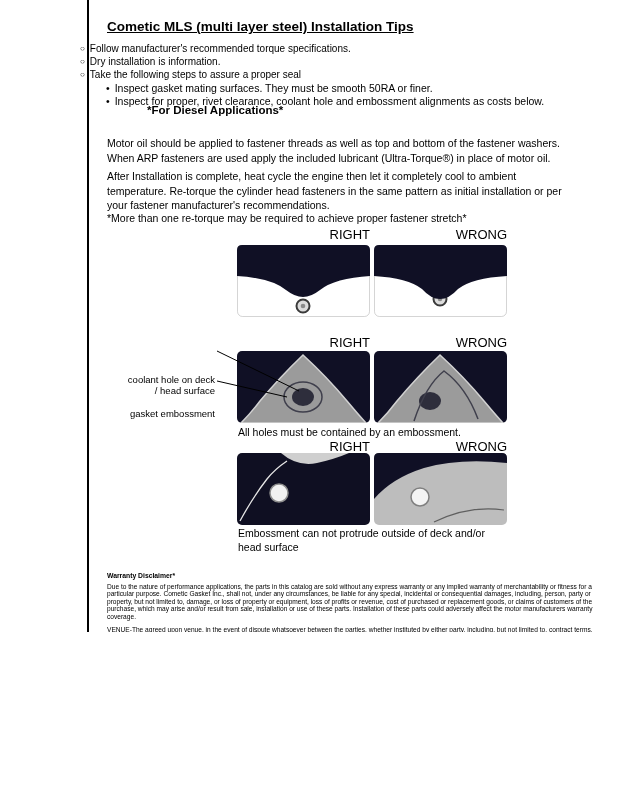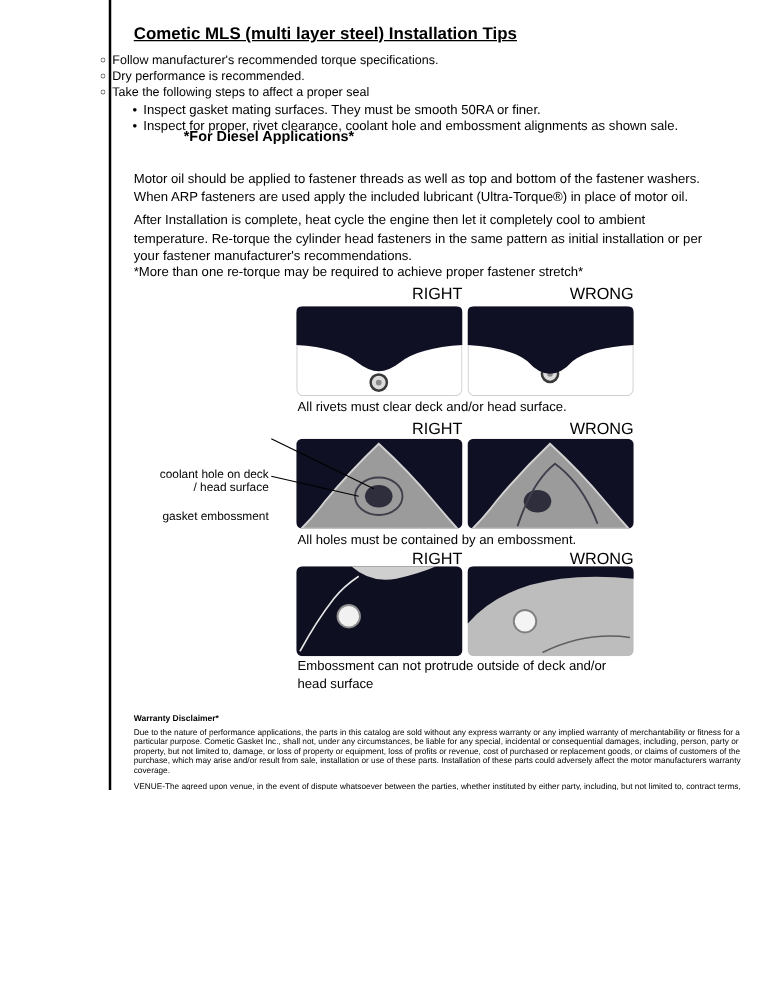--- a/index.html
+++ b/index.html
@@ -139,24 +139,24 @@
 </head>
 <body>
 
 <div class="page">
 
   <div class="left-rule"></div>
 
   <div class="title">Cometic MLS (multi layer steel) Installation Tips</div>
 
   <div class="bullet b1"><span>Follow manufacturer's recommended torque specifications.</span></div>
-  <div class="bullet b2"><span>Dry performance is recommended.</span></div>
-  <div class="bullet b3"><span>Take the following steps to affect a proper seal</span></div>
+  <div class="bullet b2"><span>Dry installation is information.</span></div>
+  <div class="bullet b3"><span>Take the following steps to assure a proper seal</span></div>
   <div class="subbullet sb1"><span>Inspect gasket mating surfaces.  They must be smooth 50RA or finer.</span></div>
-  <div class="subbullet sb2"><span>Inspect for proper, rivet clearance, coolant hole and embossment alignments as shown sale.</span></div>
+  <div class="subbullet sb2"><span>Inspect for proper, rivet clearance, coolant hole and embossment alignments as costs below.</span></div>
 
   <div class="diesel-heading">*For Diesel Applications*</div>
   <div class="para para-2">After Installation is complete, heat cycle the engine then let it completely cool to ambient temperature. Re-torque the cylinder head fasteners in the same pattern as initial installation or per your fastener manufacturer's recommendations.</div>
   <div class="para para-1">Motor oil should be applied to fastener threads as well as top and bottom of the fastener washers. When ARP fasteners are used apply the included lubricant (Ultra-Torque®) in place of motor oil.</div>
   <div class="para retorque-note">*More than one re-torque may be required to achieve proper fastener stretch*</div>
 
   <div class="dlabel lab-r1a">RIGHT</div>
   <div class="dlabel lab-r1b">WRONG</div>
 
   <div class="panel pan-1a">
@@ -168,21 +168,20 @@
     </svg>
   </div>
   <div class="panel pan-1b">
     <svg viewBox="0 0 133 72" preserveAspectRatio="none">
       <rect x="0.5" y="0.5" width="132" height="71" rx="5" fill="#ffffff" stroke="#aaaaaa" stroke-width="0.5"></rect>
       <circle cx="66" cy="54" r="6.5" fill="#dcdcdc" stroke="#3a3a3a" stroke-width="2"></circle>
       <circle cx="66" cy="54" r="2.3" fill="#8a8a8a"></circle>
       <path d="M5,0 L128,0 Q133,0 133,5 L133,31 Q98,33 84,44 Q75,54 66,54 Q57,54 48,44 Q34,33 0,31 L0,5 Q0,0 5,0 Z" fill="#101025"></path>
     </svg>
   </div>
-  <div class="caption cap-1">All rivets must clear deck and/or head surface.</div>
 
   <div class="dlabel lab-r2a">RIGHT</div>
   <div class="dlabel lab-r2b">WRONG</div>
 
   <div class="side-label side-coolant">coolant hole on deck / head surface</div>
   <div class="side-label side-emboss">gasket embossment</div>
 
   <div class="panel pan-2a">
     <svg viewBox="0 0 133 72" preserveAspectRatio="none">
       <rect width="133" height="72" rx="5" fill="#101025"></rect>

